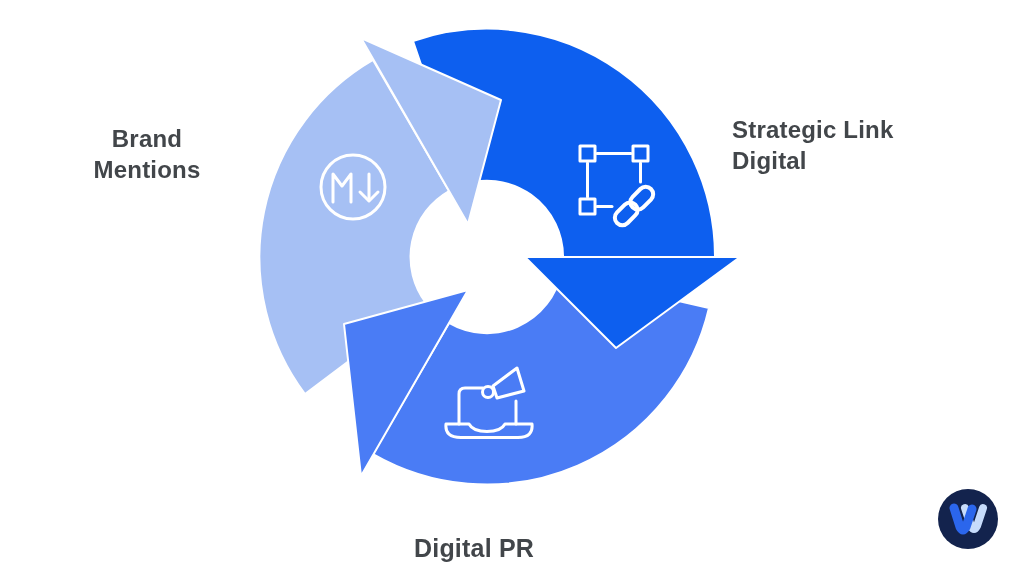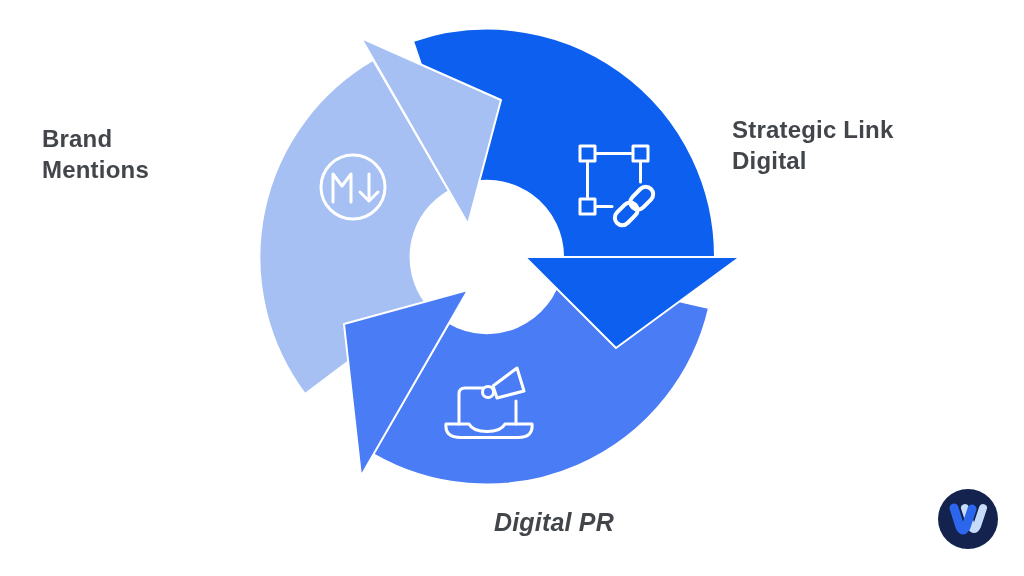--- a/index.html
+++ b/index.html
@@ -9,23 +9,23 @@
   }
   .diagram-svg{position:absolute;left:0;top:0;width:1024px;height:576px;}
   .arrow{stroke:#ffffff;stroke-width:2;stroke-linejoin:round;}
   .icon-stroke{fill:none;stroke:#ffffff;stroke-width:3;stroke-linecap:round;stroke-linejoin:round;}
   .icon-stroke-thick{fill:none;stroke:#ffffff;stroke-width:4;stroke-linecap:round;stroke-linejoin:round;}
   .logo-ribbon{fill:none;stroke-linecap:round;stroke-linejoin:round;}
   .label{
     position:absolute;color:#42464a;font-weight:700;font-size:24px;line-height:31px;
     white-space:pre-line;letter-spacing:0.2px;
   }
-  .label-brand{left:42px;top:123px;width:210px;text-align:left;}
+  .label-brand{left:42px;top:123px;width:210px;text-align:center;}
   .label-strategic{left:732px;top:114px;width:220px;text-align:left;}
-  .label-digital{left:414px;top:507px;width:200px;text-align:right;font-size:25px;font-style:italic;}
+  .label-digital{left:414px;top:533px;width:200px;text-align:left;font-size:25px;}
 </style>
 </head>
 <body>
 
 <div class="stage">
 
   <svg class="diagram-svg" viewBox="0 0 1024 576">
 
     <path class="arrow" d="M 305,394 A 228 228 0 0 1 373,60 L 449,191 A 76 76 0 0 0 426,303 Z" fill="#A6C0F4"></path>
     <path class="arrow" d="M 413,41 A 228 228 0 0 1 715,257 L 563,257 A 76 76 0 0 0 462,185 Z" fill="#0D5FEF"></path>

